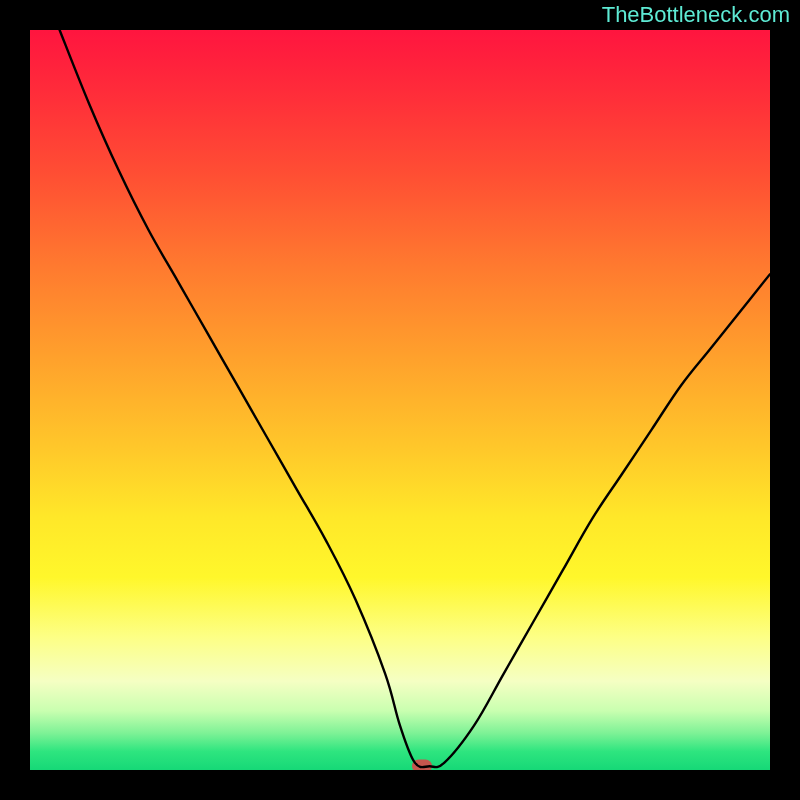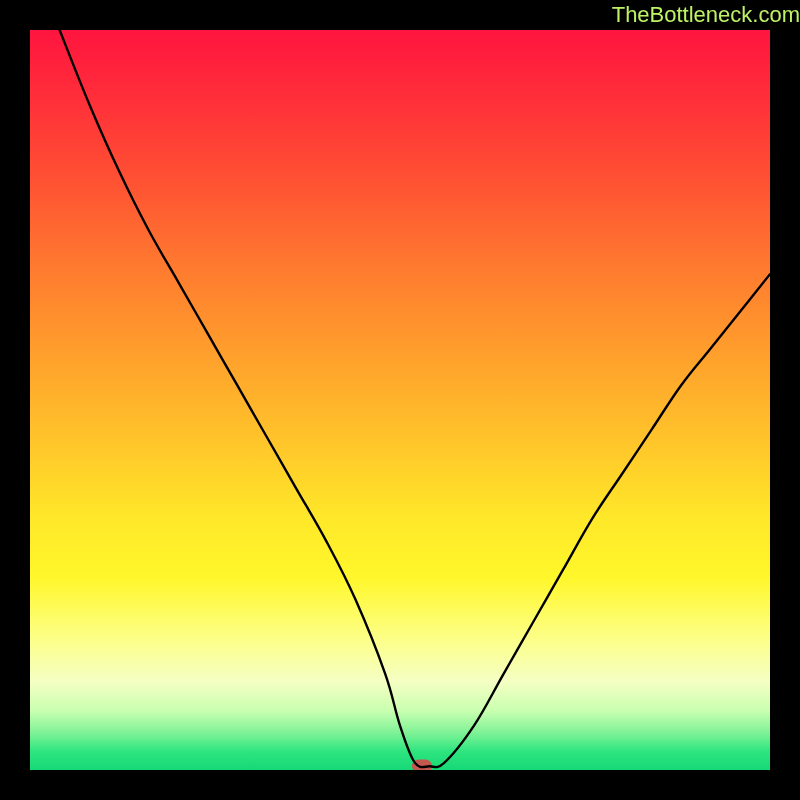--- a/index.html
+++ b/index.html
@@ -13,22 +13,22 @@
   }
   .frame {
     position: relative;
     width: 800px;
     height: 800px;
     background: #000;
   }
   .watermark {
     position: absolute;
     top: 2px;
-    right: 0;
-    color: #bef264;
+    right: 10px;
+    color: #5eead4;
     font-size: 22px;
     font-weight: 500;
     z-index: 30;
     user-select: none;
   }
   .plot-area {
     position: absolute;
     left: 30px;
     top: 30px;
     width: 740px;

